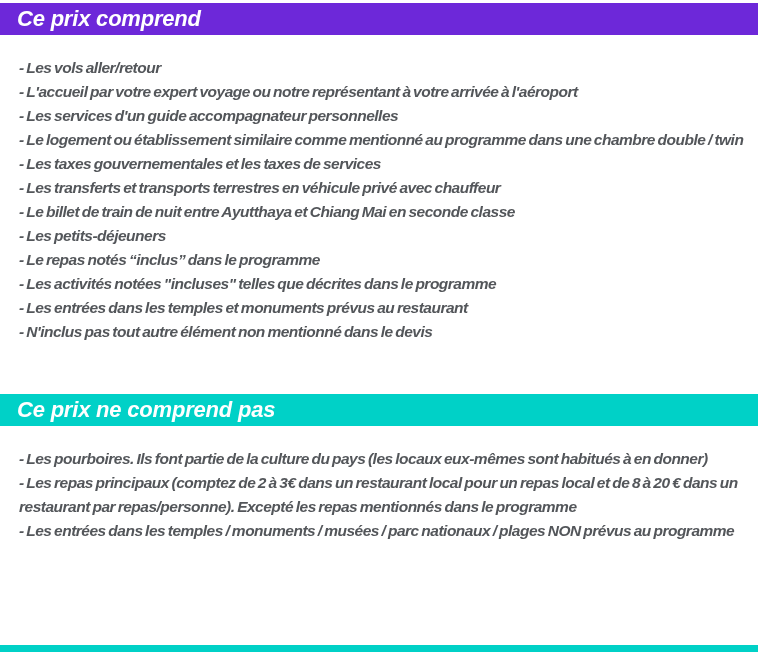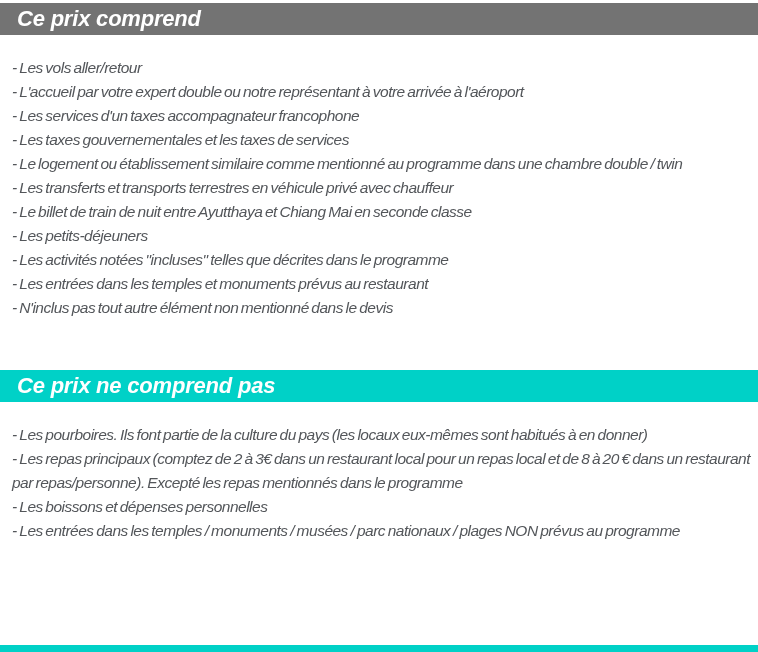--- a/index.html
+++ b/index.html
@@ -31,21 +31,22 @@
   .section-title {
     color: #ffffff;
     font-style: italic;
     font-weight: bold;
     font-size: 22px;
     letter-spacing: -0.2px;
     white-space: nowrap;
   }
   .item-list {
     margin-top: 21px;
-    padding: 0 2px 0 12px;
+    padding: 0 2px 0 19px;
+    font-weight: bold;
   }
   .list-item {
     margin: 0;
     font-style: italic;
     font-size: 15.5px;
     line-height: 24px;
     color: #53565A;
     letter-spacing: -0.5px;
     word-spacing: -1.2px;
   }
@@ -56,45 +57,45 @@
     width: 758px;
     height: 7px;
   }
 </style>
 </head>
 <body>
 
 <div class="page">
 
   <div class="section first-section">
-    <div class="section-header first-header" style="background-color: #737373;">
+    <div class="section-header first-header" style="background-color: #6d28d9;">
       <span class="section-title">Ce prix comprend</span>
     </div>
     <div class="item-list">
       <p class="list-item">- Les vols aller/retour</p>
-      <p class="list-item">- L'accueil par votre expert double ou notre représentant à votre arrivée à l'aéroport</p>
-      <p class="list-item">- Les services d'un taxes accompagnateur francophone</p>
+      <p class="list-item">- L'accueil par votre expert voyage ou notre représentant à votre arrivée à l'aéroport</p>
+      <p class="list-item">- Les services d'un guide accompagnateur personnelles</p>
+      <p class="list-item">- Le logement ou établissement similaire comme mentionné au programme dans une chambre double / twin</p>
       <p class="list-item">- Les taxes gouvernementales et les taxes de services</p>
-      <p class="list-item">- Le logement ou établissement similaire comme mentionné au programme dans une chambre double / twin</p>
       <p class="list-item">- Les transferts et transports terrestres en véhicule privé avec chauffeur</p>
       <p class="list-item">- Le billet de train de nuit entre Ayutthaya et Chiang Mai en seconde classe</p>
       <p class="list-item">- Les petits-déjeuners</p>
+      <p class="list-item">- Le repas notés “inclus” dans le programme</p>
       <p class="list-item">- Les activités notées "incluses" telles que décrites dans le programme</p>
       <p class="list-item">- Les entrées dans les temples et monuments prévus au restaurant</p>
       <p class="list-item">- N'inclus pas tout autre élément non mentionné dans le devis</p>
     </div>
   </div>
 
   <div class="section second-section">
     <div class="section-header" style="background-color: rgb(0, 209, 199);">
       <span class="section-title">Ce prix ne comprend pas</span>
     </div>
     <div class="item-list">
       <p class="list-item">- Les pourboires. Ils font partie de la culture du pays (les locaux eux-mêmes sont habitués à en donner)</p>
       <p class="list-item">- Les repas principaux (comptez de 2 à 3€ dans un restaurant local pour un repas local et de 8 à 20 € dans un restaurant par repas/personne). Excepté les repas mentionnés dans le programme</p>
-      <p class="list-item">- Les boissons et dépenses personnelles</p>
       <p class="list-item">- Les entrées dans les temples / monuments / musées / parc nationaux / plages NON prévus au programme</p>
     </div>
   </div>
 
   <div class="bottom-bar" style="background-color: rgb(0, 209, 199);"></div>
 
 </div>
 
 </body></html>

